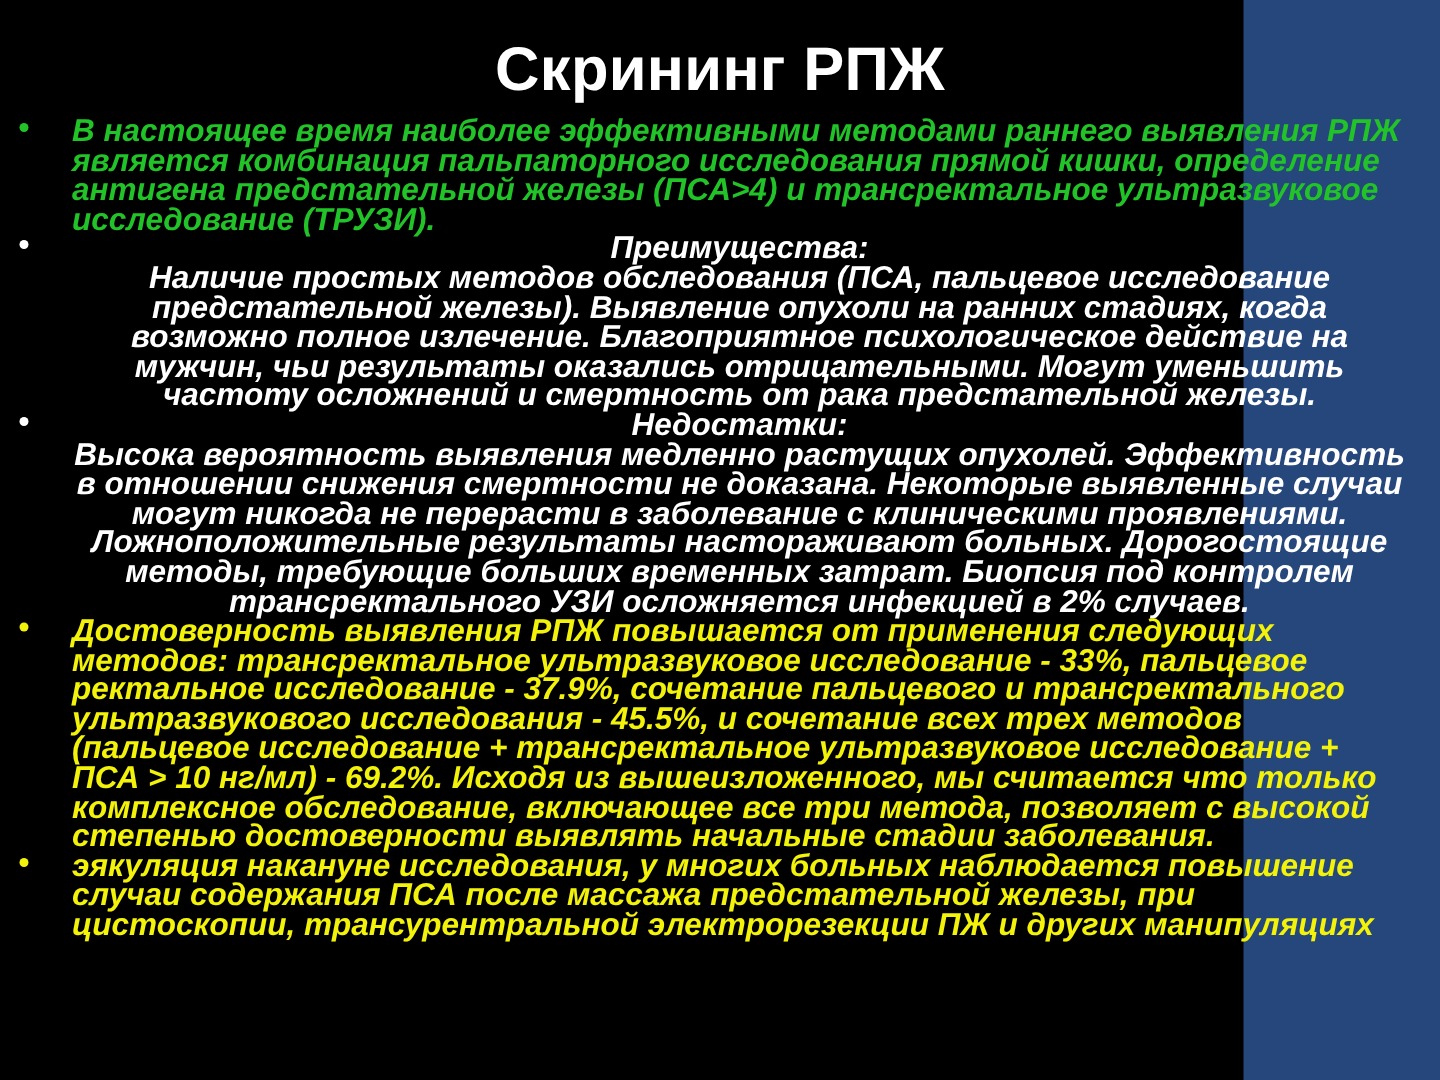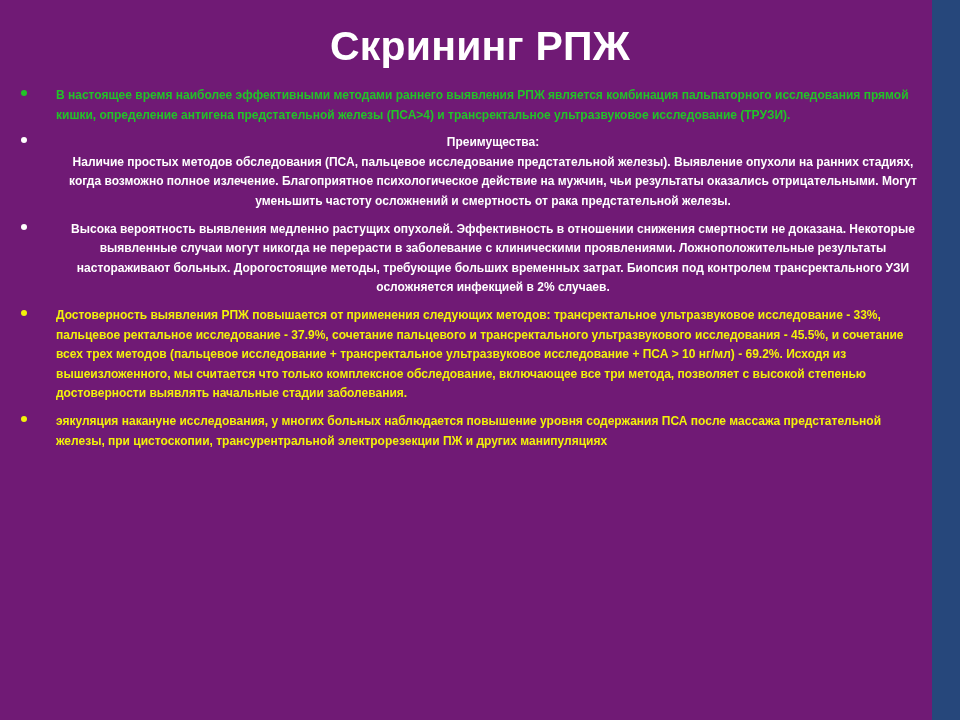--- a/index.html
+++ b/index.html
@@ -9,23 +9,23 @@
   body {
     width: 960px;
     height: 720px;
     overflow: hidden;
     background: #26477B;
     font-family: "Liberation Sans", sans-serif;
     -webkit-font-smoothing: antialiased;
   }
   .slide {
     position: relative;
-    width: 932px;
+    width: 829px;
     height: 720px;
-    background: #701a75;
+    background: #000000;
     box-sizing: border-box;
   }
   .slide-title {
     position: absolute;
     top: 22px;
     left: 0;
     width: 960px;
     text-align: center;
     color: #FFFFFF;
     font-size: 41px;
@@ -37,26 +37,27 @@
   .body-block {
     position: absolute;
     top: 78px;
     left: 0;
     width: 960px;
   }
   .bullet-item {
     position: relative;
     padding-left: 48px;
     padding-right: 22px;
-    margin: 8px;
-    font-size: 12px;
+    margin: 0;
+    font-size: 21px;
     font-weight: bold;
     line-height: 19.6px;
     text-align: left;
     word-spacing: 0px;
+    font-style: italic;
   }
   .bullet-item .marker {
     position: absolute;
     left: 13px;
     top: 4px;
     width: 6px;
     height: 6px;
     border-radius: 50%;
     display: block;
   }
@@ -85,28 +86,29 @@
     </div>
 
     <div class="bullet-item c-white">
       <span class="marker m-white"></span>
       <span class="para">Преимущества:</span>
       <span class="para">Наличие простых методов обследования (ПСА, пальцевое исследование предстательной железы).  Выявление опухоли на ранних стадиях, когда возможно полное излечение. Благоприятное психологическое действие на мужчин, чьи результаты оказались отрицательными. Могут уменьшить частоту осложнений и смертность от рака предстательной железы.</span>
     </div>
 
     <div class="bullet-item c-white">
       <span class="marker m-white"></span>
+      <span class="para">Недостатки:</span>
       <span class="para">Высока вероятность выявления медленно растущих опухолей. Эффективность в отношении снижения смертности не доказана.  Некоторые выявленные случаи могут никогда не перерасти в заболевание с клиническими проявлениями. Ложноположительные результаты настораживают больных. Дорогостоящие методы, требующие больших временных затрат. Биопсия под контролем трансректального УЗИ осложняется инфекцией в 2% случаев.</span>
     </div>
 
     <div class="bullet-item c-yellow">
       <span class="marker m-yellow"></span>
       <span class="para">Достоверность выявления РПЖ повышается от применения следующих методов: трансректальное ультразвуковое исследование - 33%, пальцевое ректальное исследование - 37.9%, сочетание пальцевого и трансректального ультразвукового исследования - 45.5%, и сочетание всех трех методов (пальцевое исследование + трансректальное ультразвуковое исследование + ПСА &gt; 10 нг/мл) - 69.2%. Исходя из вышеизложенного, мы считается что только комплексное обследование, включающее все три метода, позволяет с высокой степенью достоверности выявлять начальные стадии заболевания.</span>
     </div>
 
 
     <div class="bullet-item c-yellow">
       <span class="marker m-yellow"></span>
-      <span class="para">эякуляция накануне исследования, у многих больных наблюдается повышение уровня содержания ПСА после массажа предстательной железы, при цистоскопии, трансурентральной электрорезекции ПЖ и других манипуляциях</span>
+      <span class="para">эякуляция накануне исследования, у многих больных наблюдается повышение случаи содержания ПСА после массажа предстательной железы, при цистоскопии, трансурентральной электрорезекции ПЖ и других манипуляциях</span>
     </div>
 
   </div>
 </div>
 
 </body></html>

